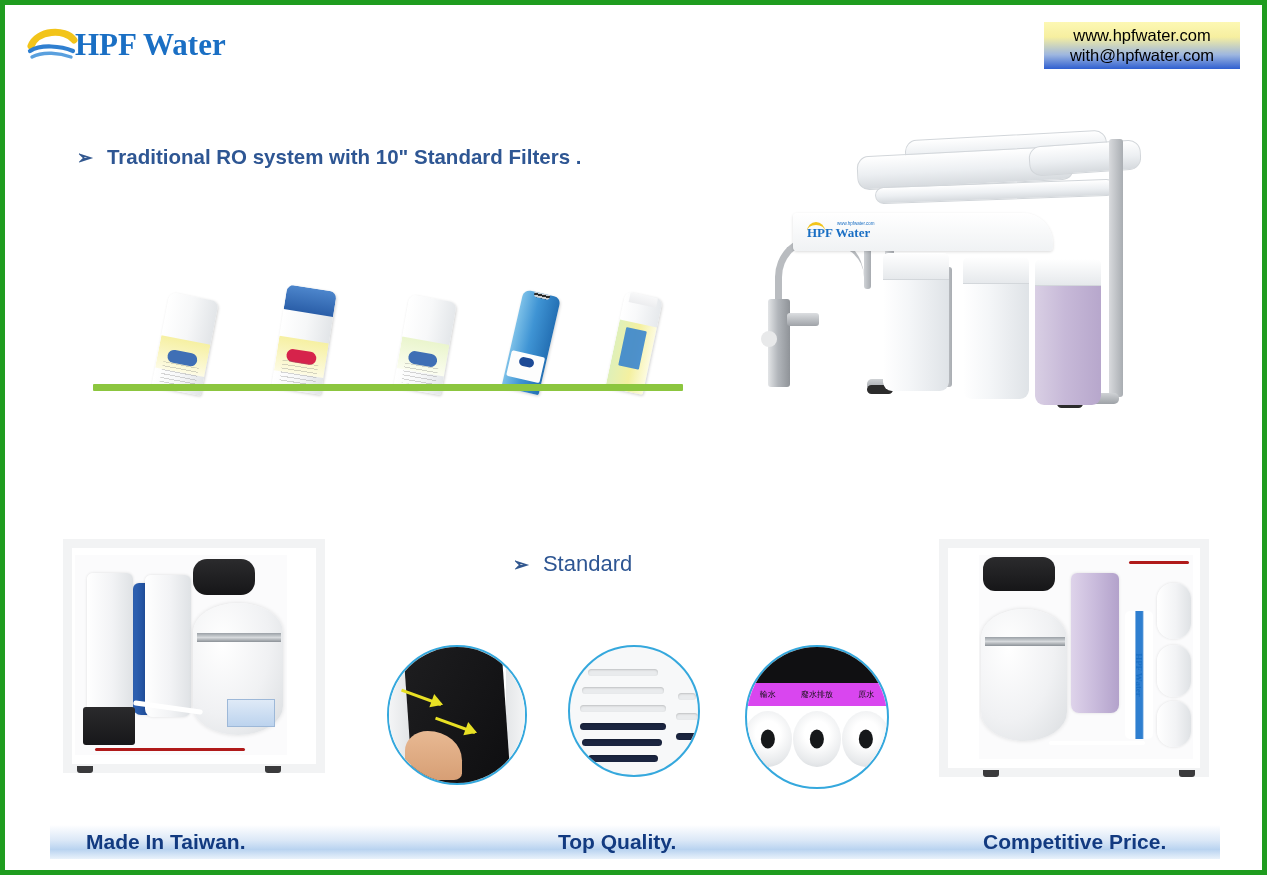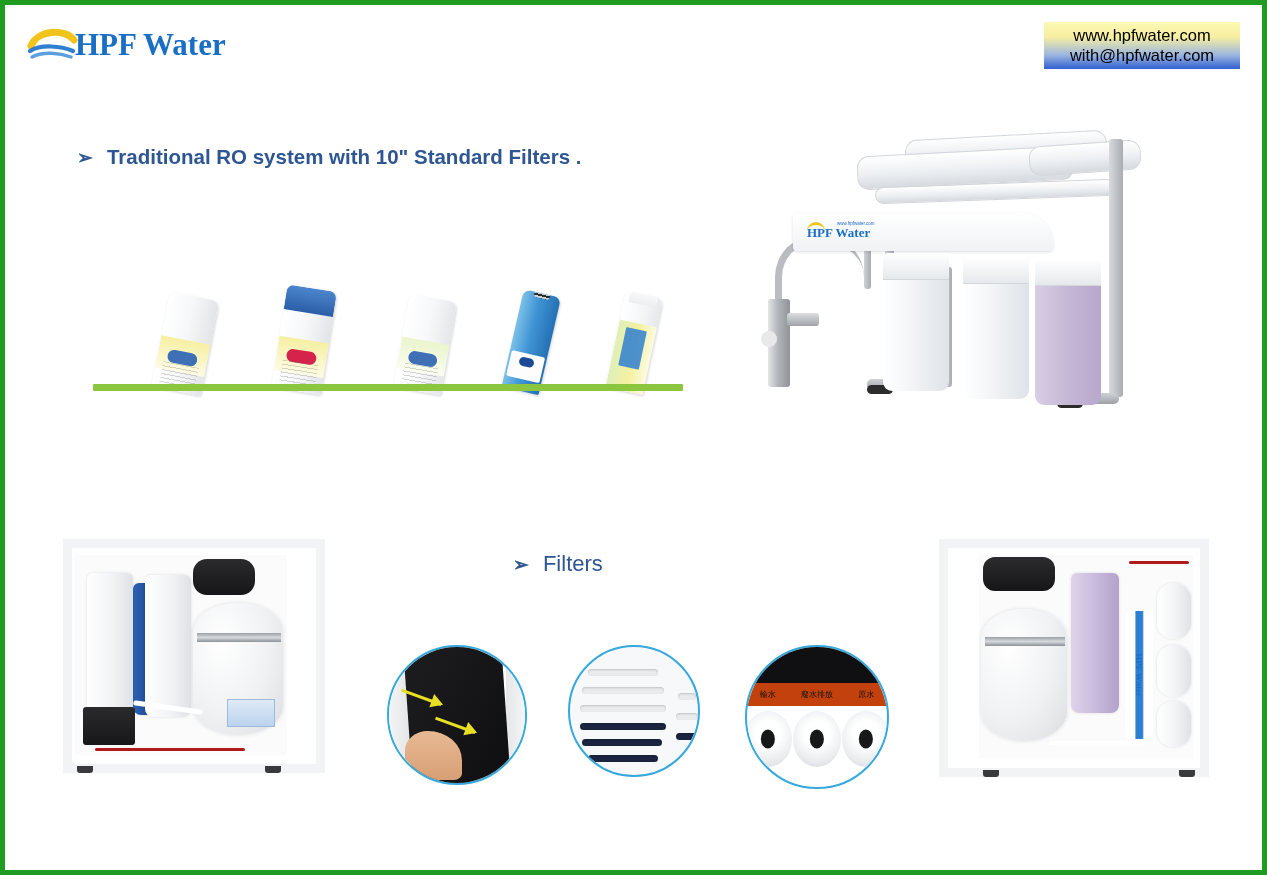--- a/index.html
+++ b/index.html
@@ -447,21 +447,21 @@
     height: 26%;
     background: #101012;
   }
   .dc3-label-row {
     position: absolute;
     left: 0; right: 0; top: 26%;
     height: 16%;
     display: flex;
     justify-content: space-around;
     align-items: center;
-    background: #c2410c;
+    background: #d946ef;
   }
   .dc3-label {
     font-size: 8px;
     color: #111;
     font-family: "DejaVu Sans", sans-serif;
   }
   .dc3-port {
     position: absolute;
     width: 34%;
     height: 40%;
@@ -609,21 +609,21 @@
       <div class="body"></div>
     </div>
     <div class="ro-housing clear" style="left:278px; top:142px; height:146px;">
       <div class="cap"></div>
       <div class="body"></div>
     </div>
   </div>
 
   <div class="bullet-row" id="bullet-upgrade">
     <span class="bullet-arrow">➢</span>
-    <span class="bullet-text">Filters</span>
+    <span class="bullet-text">Standard</span>
   </div>
 
   <div class="cabinet" style="left:58px; top:534px; width:262px; height:234px;">
     <div class="cab-top"></div>
     <div class="cab-side" style="right:0;"></div>
     <div class="cab-shell"></div>
     <div class="cab-interior" style="left:12px; top:16px; width:212px; height:200px;">
       <div class="cab-filter blue" style="left:58px; top:28px; width:26px; height:132px;"></div>
       <div class="cab-filter" style="left:12px; top:18px; width:46px; height:142px;"></div>
       <div class="cab-filter" style="left:70px; top:20px; width:46px; height:142px;"></div>
@@ -699,14 +699,19 @@
         <span class="dc3-label">輸水</span>
         <span class="dc3-label">廢水排放</span>
         <span class="dc3-label">原水</span>
       </div>
       <div class="dc3-port" style="left:-2%;"></div>
       <div class="dc3-port" style="left:33%;"></div>
       <div class="dc3-port" style="left:68%;"></div>
     </div>
   </div>
 
+  <div class="banner">
+    <span class="banner-item" id="banner-0">Made In Taiwan.</span>
+    <span class="banner-item" id="banner-1">Top Quality.</span>
+    <span class="banner-item" id="banner-2">Competitive Price.</span>
+  </div>
 
 </div>
 
 </body></html>

